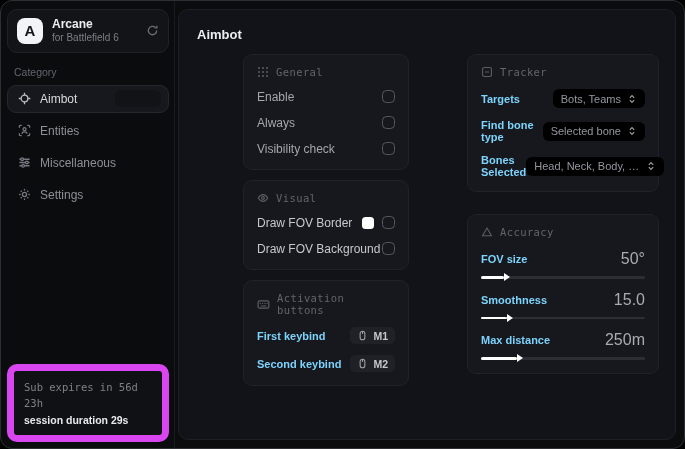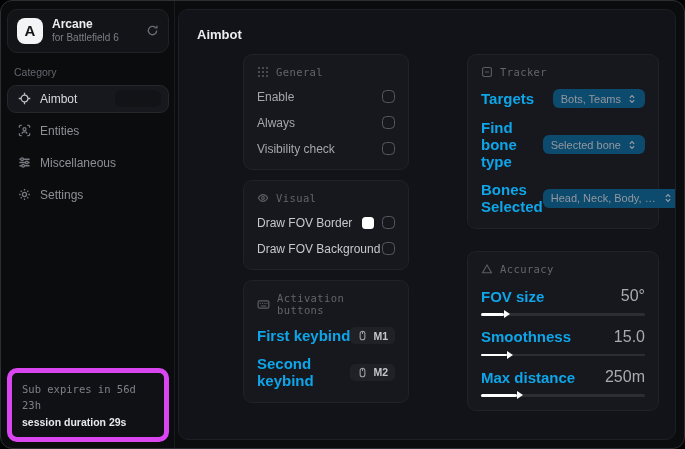--- a/index.html
+++ b/index.html
@@ -41,21 +41,21 @@
   }
   .nav-item.active .ico { color:#bcbdc2; }
   .nav-item + .nav-item { margin-top:1px; }
   .nav-item:not(.active) { margin-top:2px; }
   .faded-hint {
     position:absolute; right:7px; width:46px; height:17px;
     background:#121317; border-radius:6px; opacity:.8;
   }
   .side-spacer { flex:1; }
   .side-footer {
-    border:5px solid #d946ef; border-radius:10px; background:#101115;
+    border:7px solid #d946ef; border-radius:10px; background:#101115;
     padding:8px 10px 7px; line-height:1.55;
   }
   .sub-line { font-family:"DejaVu Sans Mono", monospace; font-size:10.5px; color:#7d8087; }
   .sess-line { font-size:10.5px; font-weight:bold; color:#e8e9eb; }
   
   .main {
     flex:1; margin:8px 8px 8px 3px; background:#121318;
     border:1px solid #1e1f25; border-radius:10px; padding:11px 16px;
     overflow:hidden;
   }
@@ -73,35 +73,35 @@
     font-family:"DejaVu Sans Mono", monospace; font-size:10.5px;
     color:#62656c; letter-spacing:.4px;
   }
   .card-head .ico { display:flex; color:#5a5d64; }
   .row {
     display:flex; align-items:center; justify-content:space-between;
     margin-top:11px; min-height:15px;
   }
   .lbl-dim   { color:#a4a6ab; font-size:12px; }
   .lbl-mid   { color:#c6c8cc; font-size:12px; }
-  .lbl-bold  { color:#0ea5e9; font-size:15px; font-weight:bold; }
+  .lbl-bold  { color:#7dd3fc; font-size:11px; font-weight:bold; }
   .row-right { display:flex; align-items:center; gap:8px; }
   .checkbox {
     width:13px; height:13px; border:1.5px solid #55585f; border-radius:4.5px;
     background:transparent; cursor:pointer;
   }
   .swatch { width:12px; height:12px; border-radius:3.5px; cursor:pointer; }
   .keybtn {
     display:flex; align-items:center; gap:5px; background:#1f2127;
     border-radius:5px; padding:2.5px 7px; cursor:pointer;
     color:#c4c6cb; font-size:10.5px; font-weight:bold;
   }
   .keybtn .ico { display:flex; color:#9a9da3; }
   .dropbtn {
-    display:flex; align-items:center; gap:6px; background:#0c4a6e;
+    display:flex; align-items:center; gap:6px; background:#000000;
     border-radius:6px; padding:3.5px 8px; cursor:pointer;
     color:#94979d; font-size:11px; max-width:138px;
   }
   .dropbtn .txt { white-space:nowrap; overflow:hidden; text-overflow:ellipsis; }
   .dropbtn .ico { display:flex; color:#9a9da3; flex:0 0 auto; }
   
   .slider-group { margin-top:12px; }
   .slider-head { display:flex; justify-content:space-between; align-items:center; }
   .slider-val { color:#a9abb0; font-size:16px; }
   .track {

